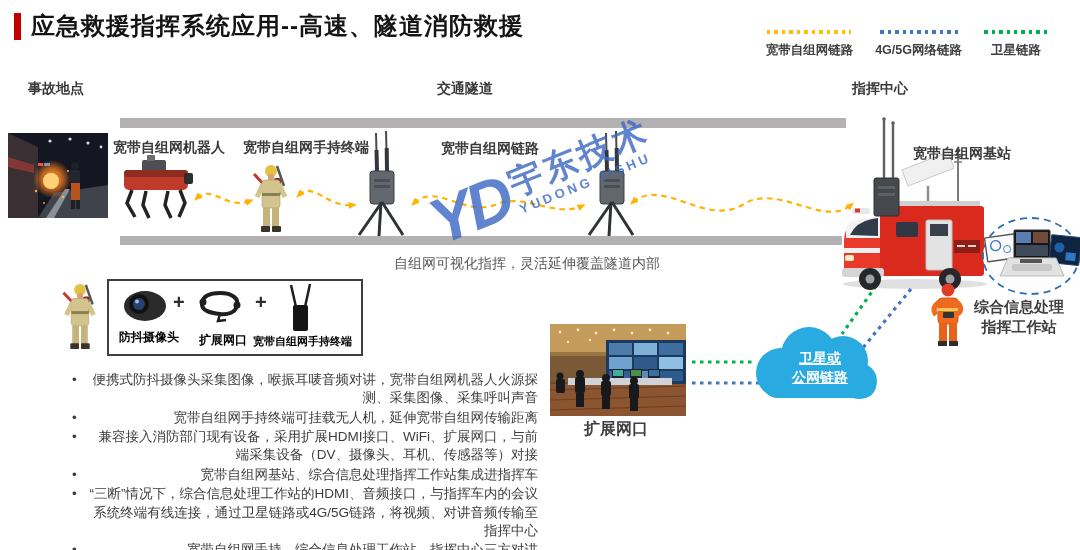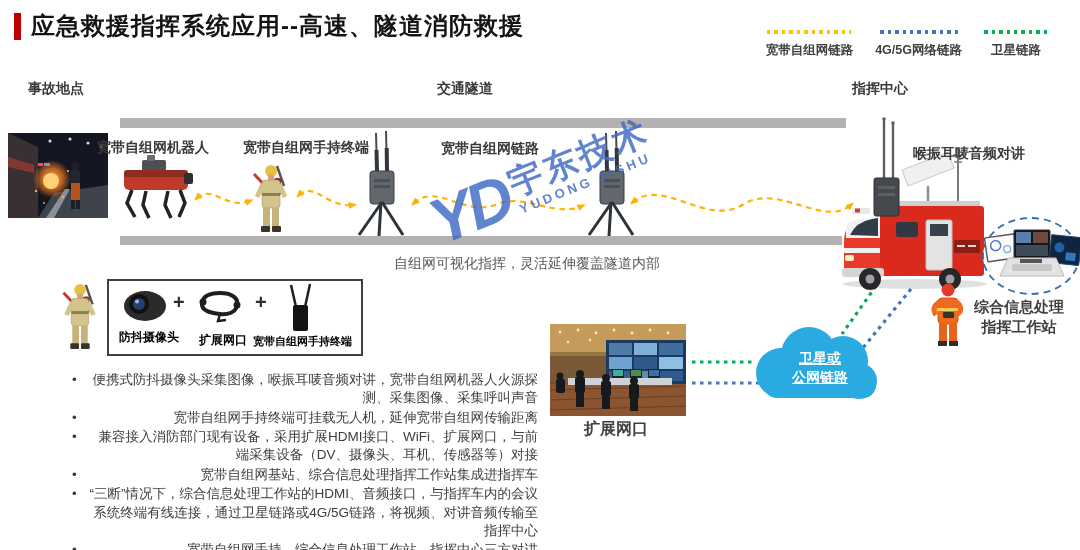--- a/index.html
+++ b/index.html
@@ -104,24 +104,24 @@
       <circle cx="36" cy="70" r="1" fill="#ff9d2e"></circle>
         <circle cx="60" cy="38" r="1" fill="#ffc06a"></circle>
       <circle cx="67" cy="33" r="4" fill="#1d2026"></circle>
       <rect x="62" y="37" width="10" height="14" rx="2" fill="#23262e"></rect>
       <rect x="63" y="50" width="9" height="17" fill="#b7531f"></rect>
       <rect x="63" y="67" width="4" height="9" fill="#1d2026"></rect>
         <rect x="68" y="67" width="4" height="9" fill="#1d2026"></rect>
     </svg>
   </div>
 
-  <div class="lbl" style="left:97px;top:139px">宽带自组网机器人</div>
+  <div class="lbl" style="left:113px;top:139px">宽带自组网机器人</div>
   <div class="lbl" style="left:243px;top:139px">宽带自组网手持终端</div>
   <div class="lbl" style="left:441px;top:140px">宽带自组网链路</div>
-  <div class="lbl" style="left:913px;top:145px">喉振耳唛音频对讲</div>
+  <div class="lbl" style="left:913px;top:145px">宽带自组网基站</div>
   <div class="note" style="left:394px;top:255px">自组网可视化指挥，灵活延伸覆盖隧道内部</div>
 
   <div class="watermark">
     <span class="wm-logo">YD</span>
     <span>
       <span class="wm-cn">宇东技术</span><br>
       <span class="wm-en">YUDONG JISHU</span>
     </span>
   </div>
 

